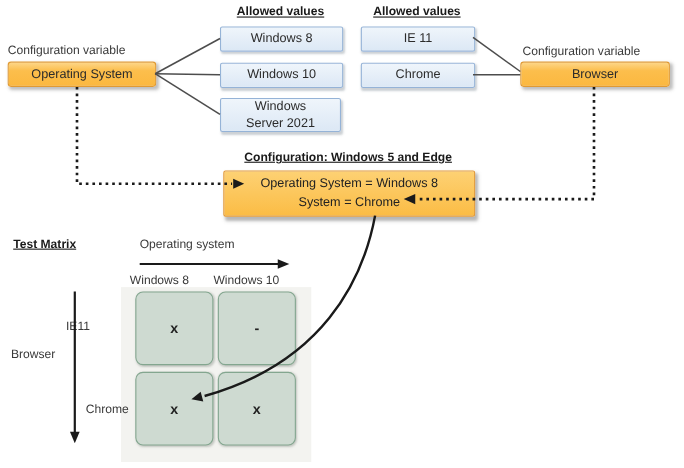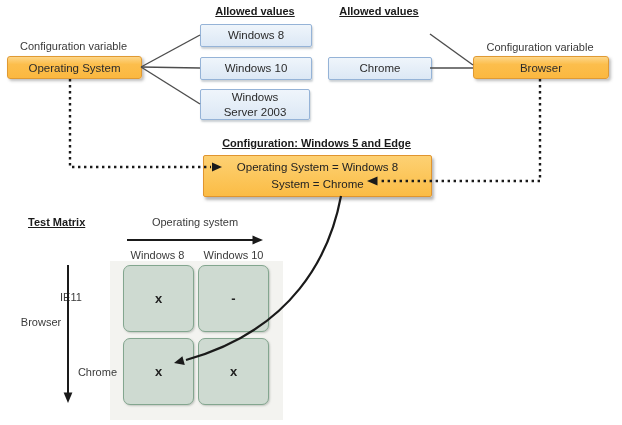--- a/index.html
+++ b/index.html
@@ -1,20 +1,20 @@
 <!DOCTYPE html>
 <html><head>
 <meta charset="utf-8">
 <style>
   html,body{margin:0;padding:0;background:#ffffff;}
   body{font-family:"Liberation Sans", sans-serif; color:#2b2b2b;}
   #stage{position:relative;width:622px;height:425px;background:#ffffff;overflow:hidden;}
 
   .abs{position:absolute;}
-  .lbl{font-size:11px;color:#3a3a3a;text-align:center;white-space:nowrap;}
+  .lbl{font-size:11px;color:#3a3a3a;text-align:left;white-space:nowrap;}
   .hdr{font-size:11px;font-weight:bold;color:#1a1a1a;text-align:center;white-space:nowrap;text-decoration:underline;}
 
   .var-box{
     background:linear-gradient(to bottom,#FDD688 0%,#FCBE4C 35%,#FBB840 100%);
     border:1.5px solid #E09A33;
     border-radius:3px;
     box-shadow:2px 2px 3px rgba(110,110,110,0.45);
     display:flex;align-items:center;justify-content:center;
     font-size:11.5px;color:#2b2b2b;text-align:center;
   }
@@ -56,40 +56,43 @@
   </div>
 
   <div class="abs hdr" style="left:200px;top:5px;width:110px;">Allowed values</div>
   <div class="abs val-box" style="left:200px;top:24px;width:110px;height:21px;">
     <span>Windows 8</span>
   </div>
   <div class="abs val-box" style="left:200px;top:57px;width:110px;height:21px;">
     <span>Windows 10</span>
   </div>
   <div class="abs val-box" style="left:200px;top:89px;width:110px;height:31px;padding:0 14px;box-sizing:border-box;">
-    <span>Windows Server 2003</span>
+    <span>Windows Server 2021</span>
   </div>
 
   <div class="abs hdr" style="left:328px;top:5px;width:102px;">Allowed values</div>
+  <div class="abs val-box" style="left:328px;top:24px;width:102px;height:21px;">
+    <span>IE 11</span>
+  </div>
   <div class="abs val-box" style="left:328px;top:57px;width:102px;height:21px;">
     <span>Chrome</span>
   </div>
 
   <div class="abs lbl" style="left:475px;top:41px;width:130px;">Configuration variable</div>
   <div class="abs var-box" style="left:473px;top:56px;width:134px;height:21px;">
     <span>Browser</span>
   </div>
 
   <div class="abs hdr" style="left:203px;top:137px;width:227px;">Configuration: Windows 5 and Edge</div>
   <div class="abs config-box" style="left:203px;top:155px;width:227px;height:40px;">
     <span>Operating System = Windows 8</span>
     <span>System = Chrome</span>
   </div>
 
-  <div class="abs hdr" style="left:26px;top:216px;width:80px;text-align:left;padding-left:2px;">Test Matrix</div>
+  <div class="abs hdr" style="left:10px;top:216px;width:80px;text-align:left;padding-left:2px;">Test Matrix</div>
   <div class="abs lbl" style="left:127px;top:216px;width:136px;">Operating system</div>
   <div class="abs lbl" style="left:10px;top:316px;width:62px;">Browser</div>
 
   <div class="abs matrix-bg" style="left:110px;top:261px;width:173px;height:159px;"></div>
 
   <div class="abs lbl" style="left:118px;top:249px;width:79px;">Windows 8</div>
   <div class="abs lbl" style="left:194px;top:249px;width:79px;">Windows 10</div>
 
   <div class="abs lbl" style="left:60px;top:291px;width:57px;text-align:left;">IE11</div>
   <div class="abs lbl" style="left:60px;top:366px;width:57px;text-align:right;">Chrome</div>

